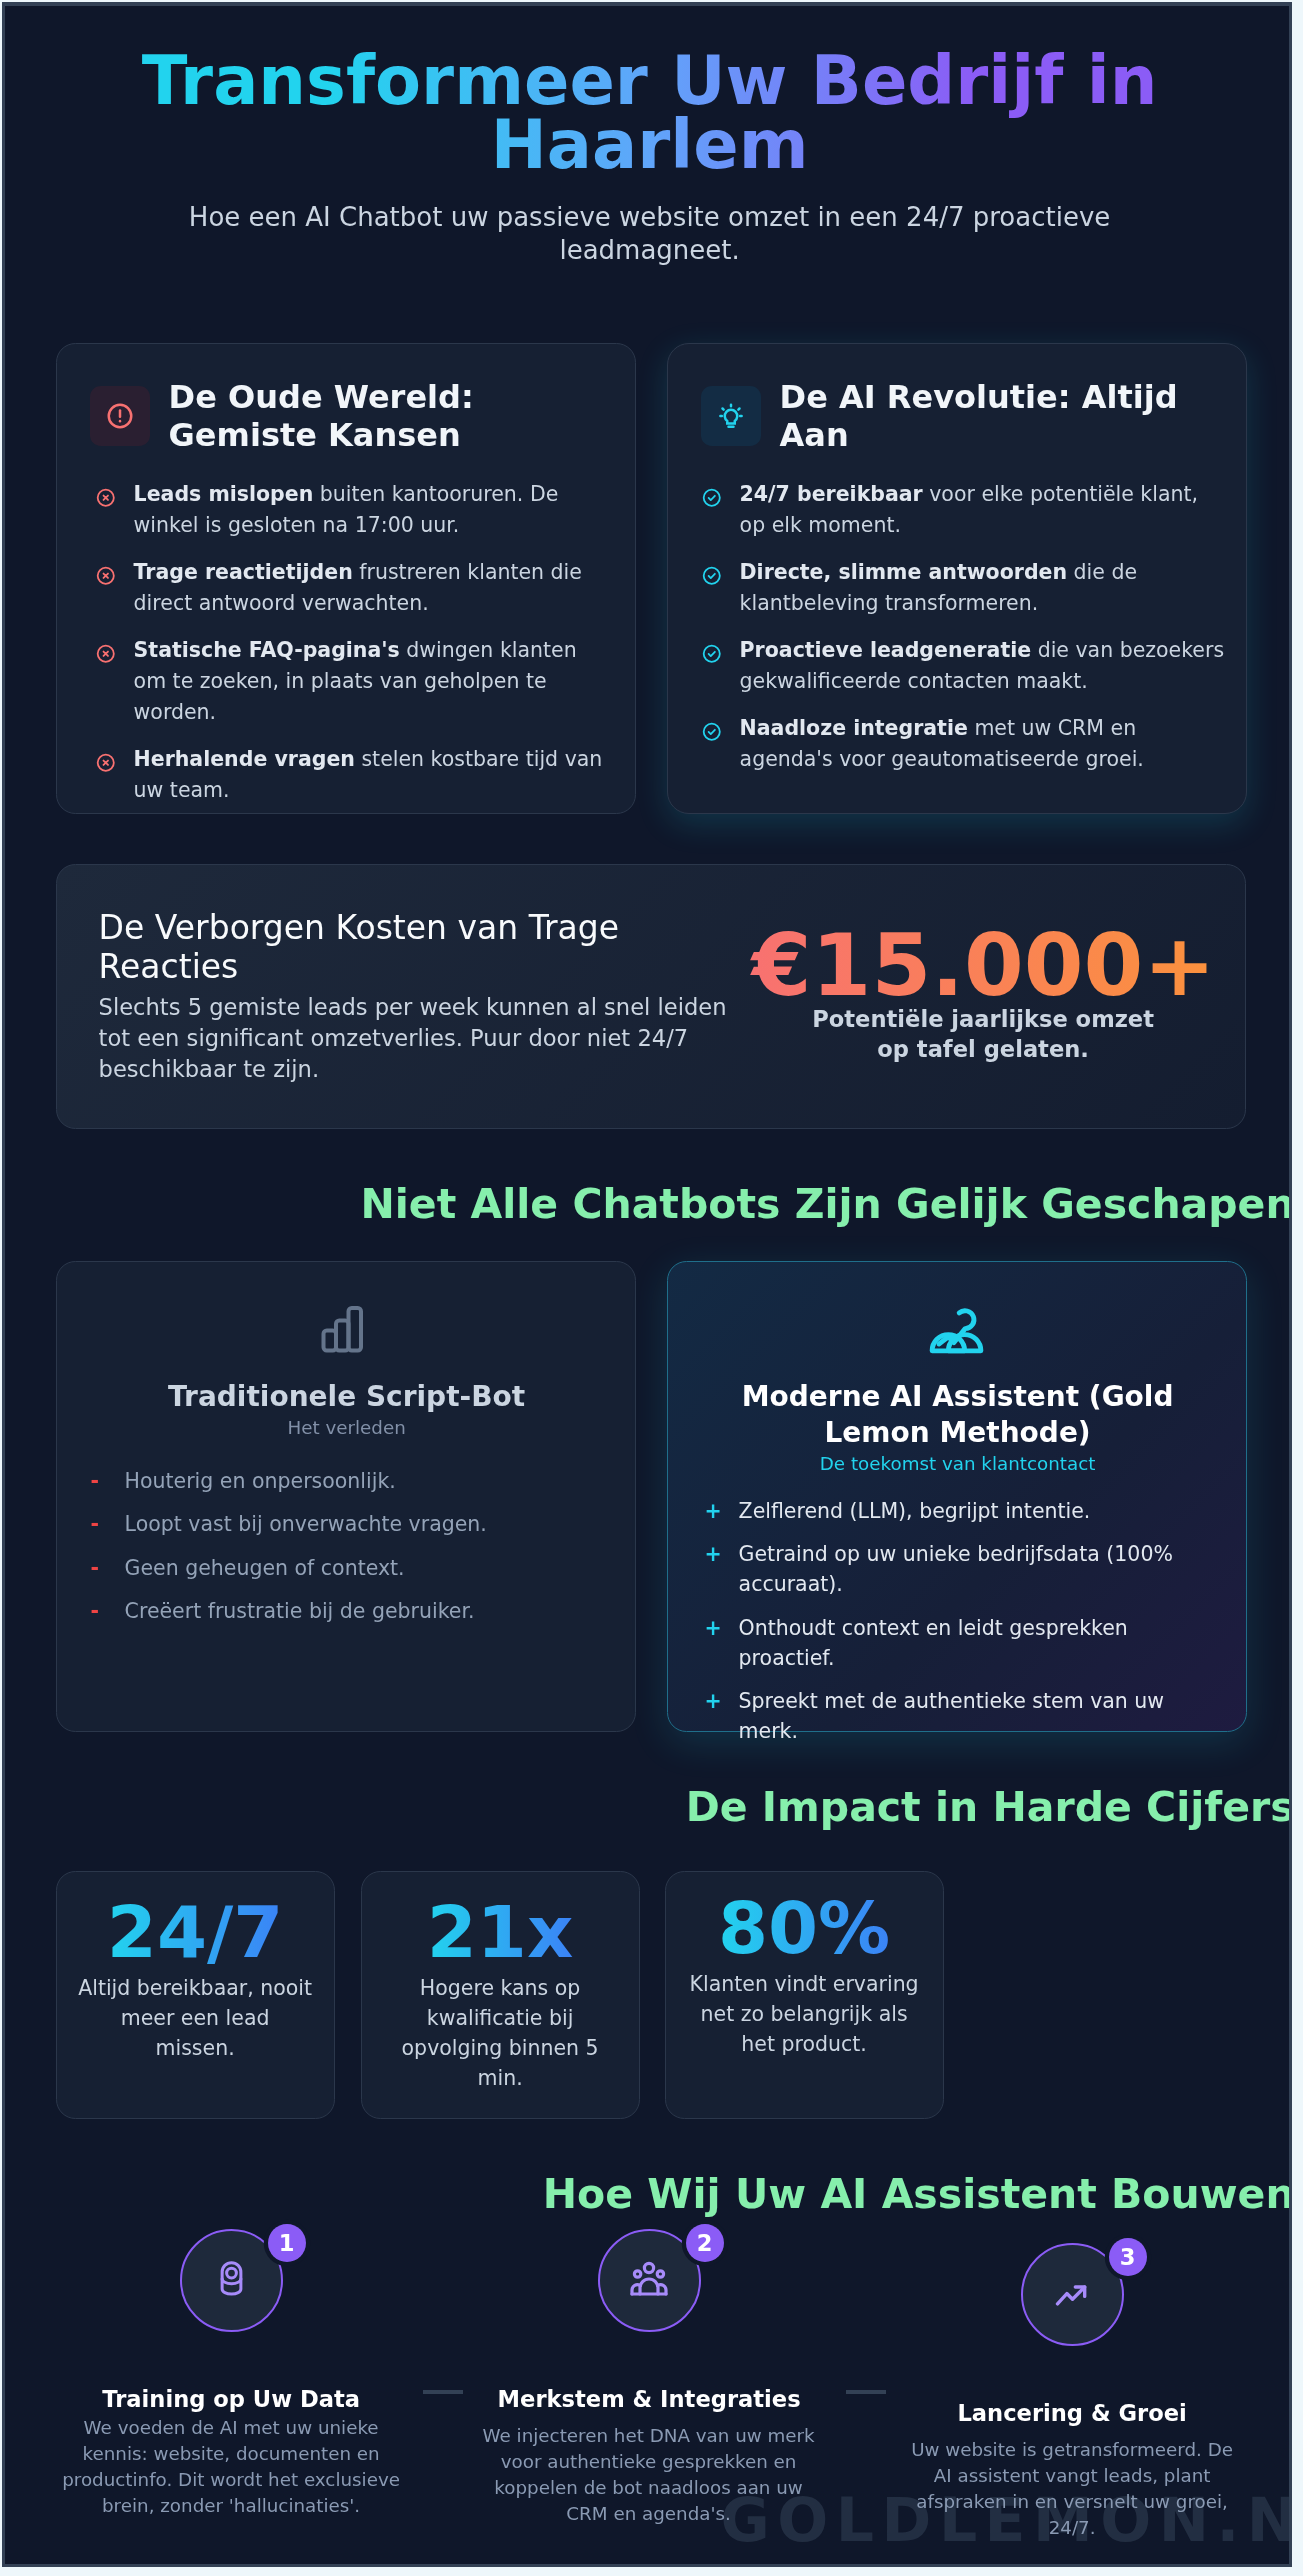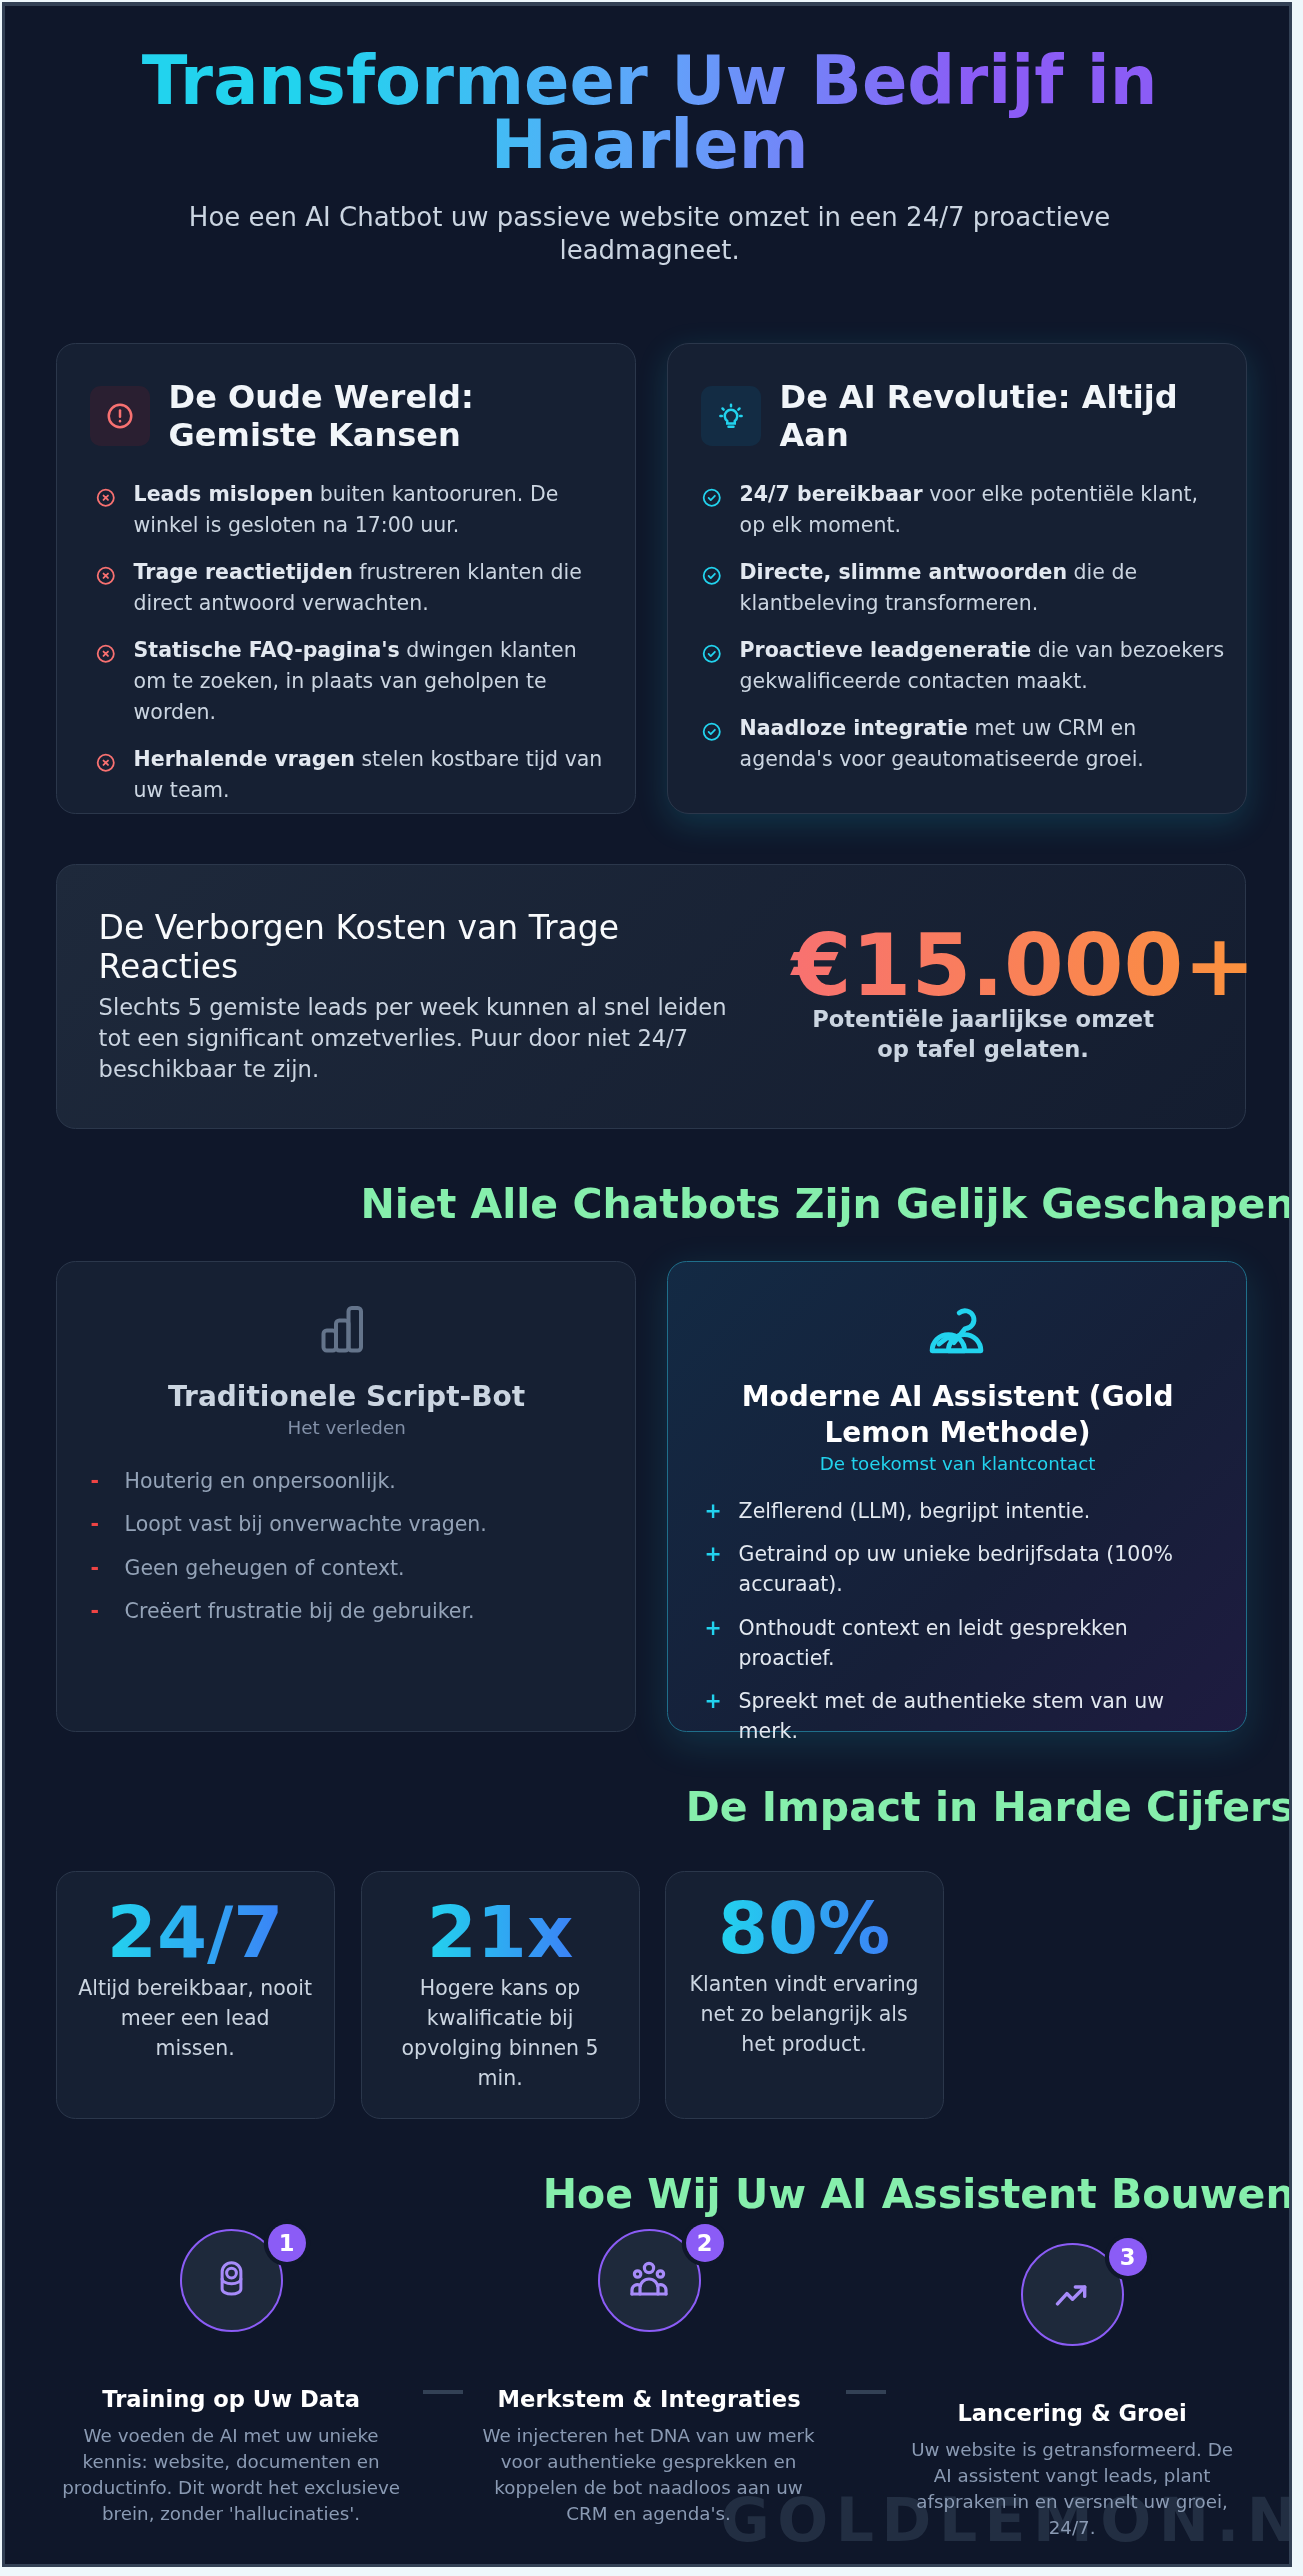--- a/index.html
+++ b/index.html
@@ -158,21 +158,21 @@
       <li><span class="bicon"><svg width="21.5" height="21.5" viewBox="0 0 24 24" fill="none" stroke="#22d3ee" stroke-width="2" stroke-linecap="round" stroke-linejoin="round">
               <circle cx="12" cy="12" r="9"></circle>
               <path d="M8.5 12.2l2.4 2.4 4.6-4.8"></path>
             </svg></span><b>Naadloze integratie</b><span> met uw CRM en agenda's voor geautomatiseerde groei.</span></li>
     </ul>
   </div>
 
   <div class="abs cost-box" style="left:51px; top:858px; width:1190px; height:265px;">
     <div class="abs cost-title" style="left:42px; top:43px; width:636px;">De Verborgen Kosten van Trage Reacties</div>
     <div class="abs cost-text" style="left:42px; top:127px; width:630px;">Slechts 5 gemiste leads per week kunnen al snel leiden tot een significant omzetverlies. Puur door niet 24/7 beschikbaar te zijn.</div>
-    <div class="abs cost-number" style="left:730px; top:54px; width:474px;">€15.000+</div>
+    <div class="abs cost-number" style="left:690px; top:54px; width:474px;">€15.000+</div>
     <div class="abs cost-caption" style="left:754px; top:139px; width:345px;">Potentiële jaarlijkse omzet op tafel gelaten.</div>
   </div>
 
   <div class="abs section-heading" style="top:1174px;">Niet Alle Chatbots Zijn Gelijk Geschapen</div>
 
   <div class="abs card" style="left:51px; top:1255px; width:580px; height:471px;">
     <div class="abs" style="left:259px; top:36px; width:60px; height:60px;">
       <svg width="60" height="60" viewBox="0 0 24 24" fill="none" stroke="#64748b" stroke-width="1.6" stroke-linejoin="round">
           <rect x="3" y="13" width="5" height="8" rx="1.3"></rect>
           <rect x="8" y="9" width="5" height="12" rx="1.3"></rect>
@@ -231,21 +231,21 @@
       <svg width="45" height="45" viewBox="0 0 24 24" fill="none" stroke="#a78bfa" stroke-width="1.6" stroke-linecap="round">
           <path d="M7 7.5a5 5 0 0 1 10 0"></path>
           <circle cx="12" cy="8" r="2.6"></circle>
           <path d="M7 8v8.5c0 1.6 2.2 2.7 5 2.7s5-1.1 5-2.7V8"></path>
           <path d="M7 11c0 1.6 2.2 2.7 5 2.7s5-1.1 5-2.7"></path>
         </svg>
     </div>
     <span class="abs" style="left:0;top:0;width:0;height:0;"></span>
     <div class="step-badge" style="left:236px; top:-1.1px;">1</div>
     <div class="abs step-title" style="left:0; top:159px; width:399px;">Training op Uw Data</div>
-    <div class="abs step-text" style="left:21.5px; top:198px; width:356px;">We voeden de AI met uw unieke kennis: website, documenten en productinfo. Dit wordt het exclusieve brein, zonder 'hallucinaties'.</div>
+    <div class="abs step-text" style="left:21.5px; top:190px; width:356px;">We voeden de AI met uw unieke kennis: website, documenten en productinfo. Dit wordt het exclusieve brein, zonder 'hallucinaties'.</div>
   </div>
 
   <div class="abs connector" style="left:418px; top:2384px;"></div>
 
   <div class="abs step" style="left:445px; top:2219px; width:399px;">
     <div class="step-circle" style="left:148px; top:4.3px;">
       <svg width="48" height="48" viewBox="0 0 24 24" fill="none" stroke="#a78bfa" stroke-width="1.6" stroke-linecap="round" stroke-linejoin="round">
           <circle cx="12" cy="6" r="2.3"></circle>
           <circle cx="6.3" cy="9" r="1.6"></circle>
           <circle cx="17.7" cy="9" r="1.6"></circle>

